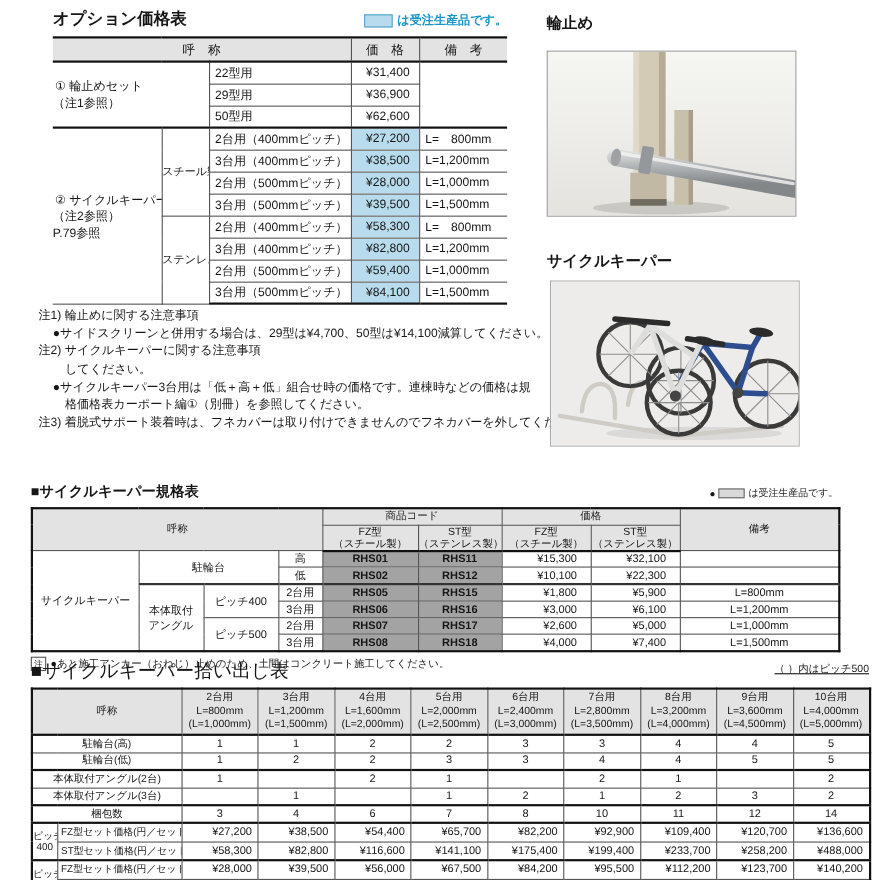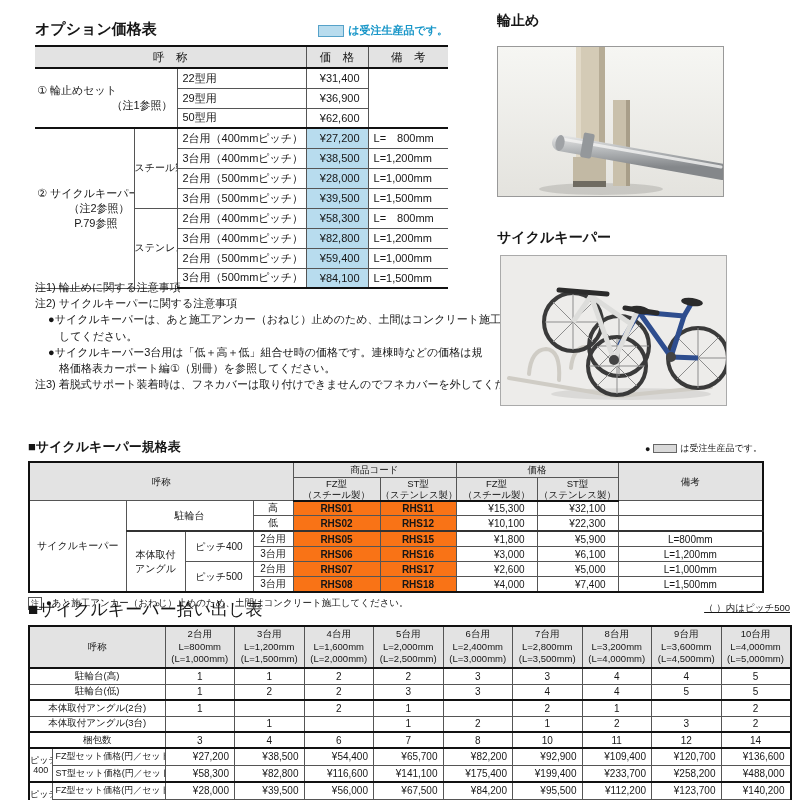--- a/index.html
+++ b/index.html
@@ -1,20 +1,20 @@
 <!DOCTYPE html>
 <html><head>
 <meta charset="utf-8">
 <style>
   * { margin:0; padding:0; box-sizing:border-box; }
   html,body { width:800px; height:800px; background:#fff; color:#161616;
     font-family:"Liberation Sans","DejaVu Sans",sans-serif; overflow:hidden; position:relative; }
 
   
-  #opt-section { position:absolute; left:35px; top:8px; width:413px;margin-top:12px; }
+  #opt-section { position:absolute; left:48px; top:8px; width:413px; }
   #opt-title { font-size:15px; font-weight:bold; }
   #opt-legend { position:absolute; right:0; top:3px; display:flex; align-items:center; gap:4px; }
   .swatch-blue { width:26px; height:12px; background:#b8dcee; border:1px solid #56a2c9; }
   #opt-legend .txt { font-size:11px; color:#1896c8; font-weight:bold; }
 
   #opt-table { border-collapse:collapse; table-layout:fixed; width:413px; margin-top:6px; font-size:11px; }
   #opt-table th { background:#e3e3e3; border-top:2px solid #111; border-bottom:2px solid #111;
     font-weight:normal; height:22px; font-size:11.5px; }
   #opt-table th + th { border-left:1px solid #555; }
   #opt-table td { border:1px solid #555; height:20px; overflow:hidden; white-space:nowrap; }
@@ -22,22 +22,22 @@
   #opt-table td.c-last  { border-right:none; }
   #opt-table tr.gsep td { border-top:2px solid #111; }
   #opt-table tbody tr:last-child td { border-bottom:2px solid #111; }
   #opt-table td.item { text-align:left; padding-left:5px; }
   #opt-table td.price { text-align:right; padding-right:8px; }
   #opt-table td.price.blue { background:#b8dcee; }
   #opt-table td.remark { text-align:left; padding-left:5px; }
   #opt-table td.mat { text-align:center; font-size:10px; }
   #opt-table td.glabel { vertical-align:middle; }
   .glabel .l1 { text-align:left; padding-left:2px; }
-  .glabel .l2 { text-align:right; padding-right:4px; }
-  .glabel .l3 { text-align:right; padding-right:16px; }
+  .glabel .l2 { padding-right:4px; }
+  .glabel .l3 { text-align:left; padding-right:16px; }
 
   
   #notes { position:absolute; left:35px; top:279px; width:455px; font-size:11px; line-height:16.2px; white-space:nowrap; }
   .note-l1 { padding-left:13px; }
   .note-l2 { padding-left:24px; }
 
   
   #ws-title { position:absolute; left:497px; top:12px; font-size:14px; font-weight:bold; }
   #ws-photo { position:absolute; left:497px; top:46px; width:227px; height:151px; border:1px solid #999; }
   #ck-title { position:absolute; left:497px; top:229px; font-size:14px; font-weight:bold; }
@@ -51,21 +51,21 @@
   .dot { font-size:9px; }
   .swatch-gray { width:24px; height:9px; background:#d9d9d9; border:1px solid #666; }
   #spec-table { border-collapse:collapse; table-layout:fixed; width:734px; margin-top:5px;
     font-size:10px; border:2px solid #111; }
   #spec-table th, #spec-table td { border:1px solid #555; text-align:center; overflow:hidden; white-space:nowrap; }
   #spec-table th { background:#e3e3e3; font-weight:normal; font-size:9.5px; line-height:11px; }
   #spec-table thead tr:first-child th { height:15px; }
   #spec-table thead tr:last-child th { height:15px; border-bottom:2px solid #111;text-align:center; }
   #spec-table tbody td { height:13px; }
   #spec-table tr.sep td { border-top:2px solid #333; }
-  #spec-table td.code { background:#f97316; font-weight:bold; }
+  #spec-table td.code { background:#a3a3a3; font-weight:bold; }
   #spec-table td.sprice { text-align:right; padding-right:12px; }
   #spec-note { margin-top:4px; font-size:9.5px; display:flex; align-items:center; gap:4px; }
   .note-box { border:1px solid #555; font-size:8px; line-height:9px; padding:1px 2px; }
 
   
   #pickup-section { position:absolute; left:28px; top:598px; width:762px; }
   #pickup-title { font-size:17px; font-weight:normal; }
   #pickup-corner { position:absolute; right:0; top:4px; font-size:9.5px;text-decoration:underline; }
   #pickup-table { border-collapse:collapse; table-layout:fixed; width:762px; margin-top:4px; border:2px solid #111; }
   #pickup-table th, #pickup-table td { border:1px solid #555; text-align:center; overflow:hidden; white-space:nowrap; }
@@ -166,22 +166,22 @@
         <td class="item">3台用（500mmピッチ）</td>
         <td class="price blue">¥84,100</td>
         <td class="remark c-last">L=1,500mm</td>
       </tr>
     </tbody>
   </table>
 </div>
 
 <div id="notes">
   <div class="note-l0">注1) 輪止めに関する注意事項</div>
+  <div class="note-l1">●サイドスクリーンと併用する場合は、29型は¥4,700、50型は¥14,100減算してください。</div>
   <div class="note-l0">注2) サイクルキーパーに関する注意事項</div>
-  <div class="note-l1">●サイクルキーパーは、あと施工アンカー（おねじ）止めのため、土間はコンクリート施工</div>
   <div class="note-l2">してください。</div>
   <div class="note-l1">●サイクルキーパー3台用は「低＋高＋低」組合せ時の価格です。連棟時などの価格は規</div>
   <div class="note-l2">格価格表カーポート編①（別冊）を参照してください。</div>
   <div class="note-l0">注3) 着脱式サポート装着時は、フネカバーは取り付けできませんのでフネカバーを外してください。</div>
 </div>
 
 <div id="ws-title">輪止め</div>
 <div id="ws-photo">
   <svg width="225" height="149" viewBox="0 0 225 149">
     <defs>

